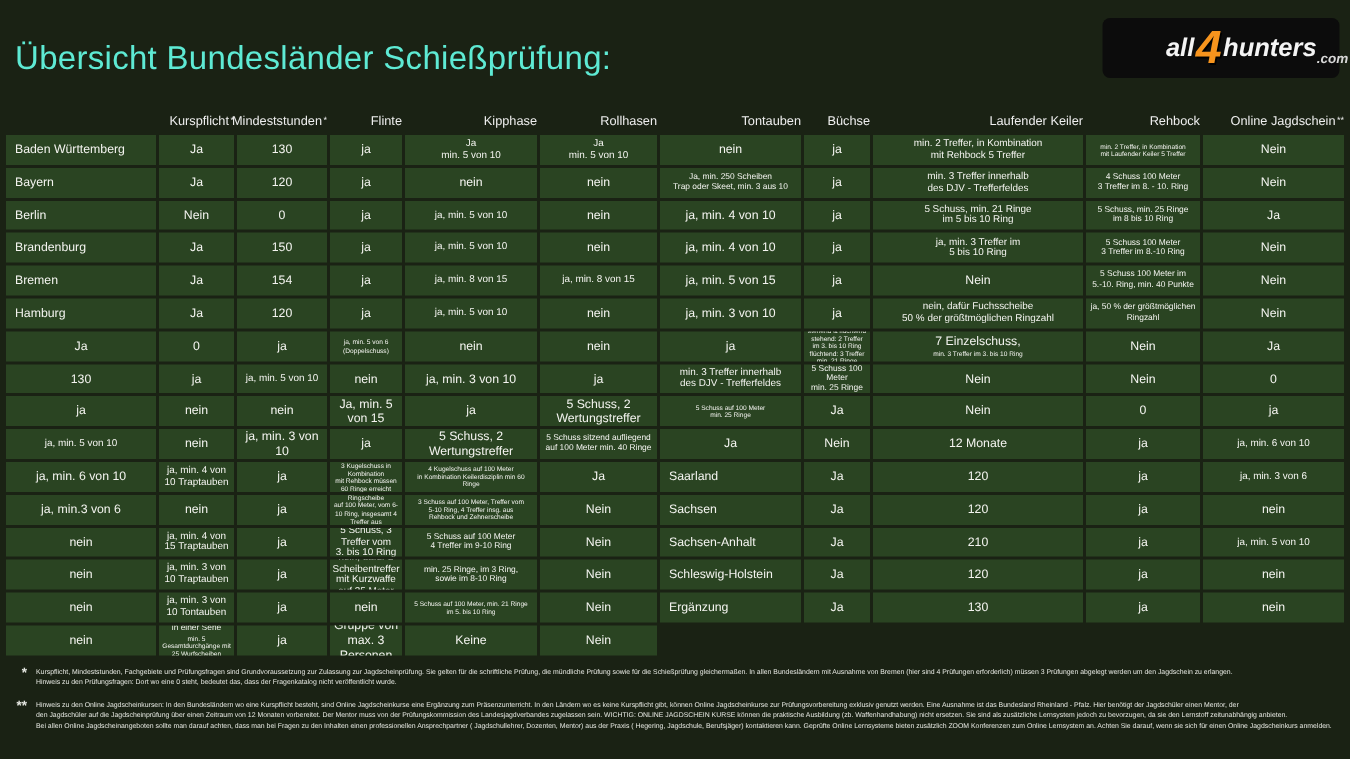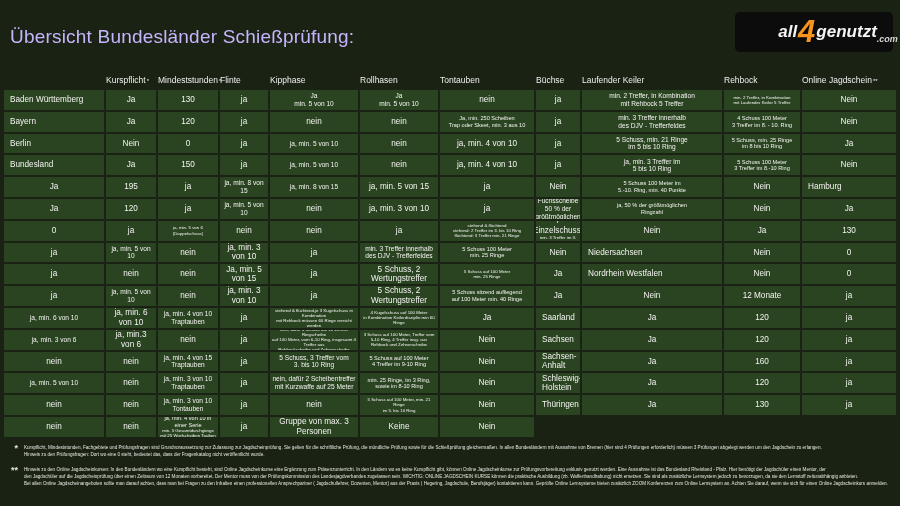--- a/index.html
+++ b/index.html
@@ -6,21 +6,21 @@
   html,body { width:900px; height:506px; }
   body {
     position:relative;
     background:#1a2214;
     font-family:"Liberation Sans", sans-serif;
     color:#ffffff;
     overflow:hidden;
   }
   .title {
     position:absolute; left:10px; top:26px;
-    font-size:19px; font-weight:400; color:#c4b5fd; letter-spacing:.2px;
+    font-size:22px; font-weight:400; color:#5eead4; letter-spacing:.2px;
   }
   
   .logo {
     position:absolute; right:7px; top:12px;
     background:#0c0c0c; border-radius:5px;
     height:40px; width:158px;
     display:flex; align-items:center; justify-content:center;
     font-style:italic; font-weight:bold;padding-left:48px;
   }
   .logo .w { font-size:17px; color:#f4f4f4; }
@@ -29,21 +29,21 @@
   
   .grid {
     position:absolute; left:4px; top:72px;
     display:grid;
     grid-template-columns:100px 50px 60px 48px 88px 78px 94px 44px 140px 76px 94px;
     grid-template-rows:16px repeat(16, 19.8px);
     gap:2px;
     width:892px;
   }
   .hcell {
-    display:flex; align-items:flex-end; justify-content:flex-start;
+    display:flex; align-items:flex-end; justify-content:flex-end;
     font-size:8.5px; color:#efefef; padding-bottom:3px; white-space:nowrap;
   }
   .hcell sup { font-size:6px; margin-left:1px; transform:translateY(-1px); }
   .cell {
     background:#2a4422;
     display:flex; flex-direction:column; justify-content:center; align-items:center;
     text-align:center; line-height:1.18; padding:1px 2px; overflow:hidden;
     color:#f4f4f0;
   }
   .cell.state { align-items:flex-start; text-align:left; padding-left:6px; }
@@ -60,21 +60,21 @@
   .fn-lines div { font-size:4.6px; line-height:1.6; }
 </style>
 </head>
 <body>
 
 <h1 class="title">Übersicht Bundesländer Schießprüfung:</h1>
 
 <div class="logo">
   <span class="w">all</span>
     <span class="four">4</span>
-    <span class="w">genutzt</span>
+    <span class="w">hunters</span>
     <span class="com">.com</span>
 </div>
 
 <div class="grid" id="grid">
     <div class="hcell"></div>
     <div class="hcell">Kurspflicht<sup>*</sup></div>
     <div class="hcell">Mindeststunden<sup>*</sup></div>
     <div class="hcell">Flinte</div>
     <div class="hcell">Kipphase</div>
     <div class="hcell">Rollhasen</div>
@@ -178,21 +178,21 @@
       <div>5 Schuss, min. 21 Ringe</div>
       <div>im 5 bis 10 Ring</div>
     </div>
     <div class="cell xs">
       <div>5 Schuss, min. 25 Ringe</div>
       <div>im 8 bis 10 Ring</div>
     </div>
     <div class="cell md">
       <div>Ja</div>
     </div>
-    <div class="cell state md">Bundesland</div>
+    <div class="cell state md">Brandenburg</div>
     <div class="cell md">
       <div>Ja</div>
     </div>
     <div class="cell md">
       <div>150</div>
     </div>
     <div class="cell md">
       <div>ja</div>
     </div>
     <div class="cell sm">
@@ -211,25 +211,26 @@
       <div>ja, min. 3 Treffer im</div>
       <div>5  bis 10 Ring</div>
     </div>
     <div class="cell xs">
       <div>5 Schuss 100 Meter</div>
       <div>3 Treffer im 8.-10 Ring</div>
     </div>
     <div class="cell md">
       <div>Nein</div>
     </div>
-    <div class="cell md">
-      <div>Ja</div>
-    </div>
-    <div class="cell md">
-      <div>195</div>
+    <div class="cell state md">Bremen</div>
+    <div class="cell md">
+      <div>Ja</div>
+    </div>
+    <div class="cell md">
+      <div>154</div>
     </div>
     <div class="cell md">
       <div>ja</div>
     </div>
     <div class="cell sm">
       <div>ja, min. 8 von 15</div>
     </div>
     <div class="cell sm">
       <div>ja, min. 8 von 15</div>
     </div>
@@ -340,21 +341,20 @@
       <div>min. 3 Treffer innerhalb</div>
       <div>des DJV - Trefferfeldes</div>
     </div>
     <div class="cell xs">
       <div>5 Schuss 100 Meter</div>
       <div>min. 25 Ringe</div>
     </div>
     <div class="cell md">
       <div>Nein</div>
     </div>
-    <div class="cell state md">Niedersachsen</div>
     <div class="cell md">
       <div>Nein</div>
     </div>
     <div class="cell md">
       <div>0</div>
     </div>
     <div class="cell md">
       <div>ja</div>
     </div>
     <div class="cell md">
@@ -372,21 +372,20 @@
     <div class="cell md">
       <div>5 Schuss, 2 Wertungstreffer</div>
     </div>
     <div class="cell xxs">
       <div>5 Schuss auf 100 Meter</div>
       <div>min. 25 Ringe</div>
     </div>
     <div class="cell md">
       <div>Ja</div>
     </div>
-    <div class="cell state md">Nordrhein Westfalen</div>
     <div class="cell md">
       <div>Nein</div>
     </div>
     <div class="cell md">
       <div>0</div>
     </div>
     <div class="cell md">
       <div>ja</div>
     </div>
     <div class="cell sm">
@@ -509,21 +508,21 @@
       <div>4 Treffer im 9-10 Ring</div>
     </div>
     <div class="cell md">
       <div>Nein</div>
     </div>
     <div class="cell state md">Sachsen-Anhalt</div>
     <div class="cell md">
       <div>Ja</div>
     </div>
     <div class="cell md">
-      <div>160</div>
+      <div>210</div>
     </div>
     <div class="cell md">
       <div>ja</div>
     </div>
     <div class="cell sm">
       <div>ja, min. 5 von 10</div>
     </div>
     <div class="cell md">
       <div>nein</div>
     </div>
@@ -569,21 +568,21 @@
     <div class="cell md">
       <div>nein</div>
     </div>
     <div class="cell xxs">
       <div>5 Schuss auf 100 Meter, min. 21 Ringe</div>
       <div>im 5. bis 10 Ring</div>
     </div>
     <div class="cell md">
       <div>Nein</div>
     </div>
-    <div class="cell state md">Thüringen</div>
+    <div class="cell state md">Ergänzung</div>
     <div class="cell md">
       <div>Ja</div>
     </div>
     <div class="cell md">
       <div>130</div>
     </div>
     <div class="cell md">
       <div>ja</div>
     </div>
     <div class="cell md">

